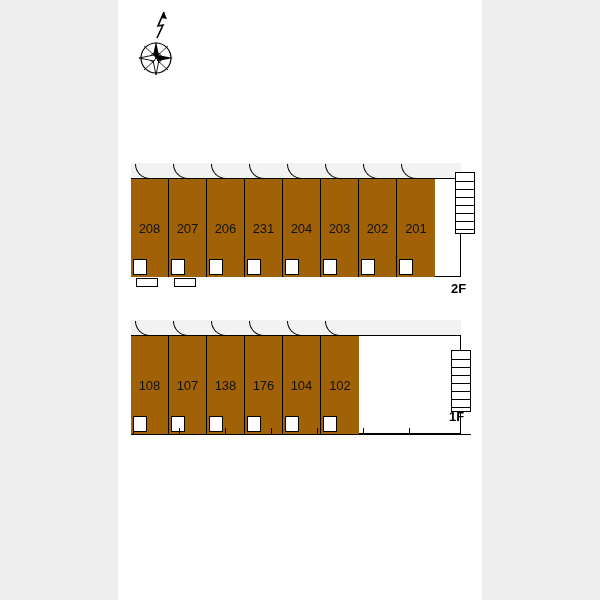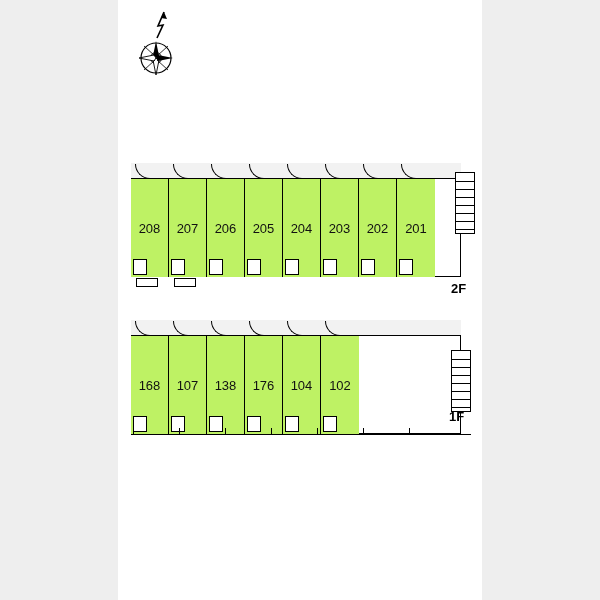--- a/index.html
+++ b/index.html
@@ -57,21 +57,21 @@
     height:calc(100% - 16px);
   }
   .room{
     position:relative;
     width:38px;
     border-right:1.4px solid #000;
     box-sizing:border-box;
     display:flex;
     align-items:center;
     justify-content:center;
-    background:#bef264;
+    background:#a16207;
   }
   .room:last-child{border-right:none;}
   .room-label{
     font-size:13px;
     color:#111;
     letter-spacing:0px;
     user-select:none;
   }
   
   .unit-sub{
@@ -170,21 +170,21 @@
         <span class="room-label">207</span>
       </div>
       <div class="room">
         <span class="door"></span>
         <span class="unit-sub"></span>
         <span class="room-label">206</span>
       </div>
       <div class="room">
         <span class="door"></span>
         <span class="unit-sub"></span>
-        <span class="room-label">205</span>
+        <span class="room-label">231</span>
       </div>
       <div class="room">
         <span class="door"></span>
         <span class="unit-sub"></span>
         <span class="room-label">204</span>
       </div>
       <div class="room">
         <span class="door"></span>
         <span class="unit-sub"></span>
         <span class="room-label">203</span>
@@ -216,21 +216,21 @@
   <div class="outbox" style="left:174px;top:278px;width:22px;height:9px;"></div>
   <div class="floor-tag" style="left:451px;top:281px;">2F</div>
 
   <div class="floor" id="f1" style="left:131px;top:320px;width:330px;height:114px;">
     <div class="floor-outline"></div>
     <div class="corridor"></div>
     <div class="rooms">
       <div class="room">
         <span class="door"></span>
         <span class="unit-sub"></span>
-        <span class="room-label">168</span>
+        <span class="room-label">108</span>
       </div>
       <div class="room">
         <span class="door"></span>
         <span class="unit-sub"></span>
         <span class="room-label">107</span>
       </div>
       <div class="room">
         <span class="door"></span>
         <span class="unit-sub"></span>
         <span class="room-label">138</span>

